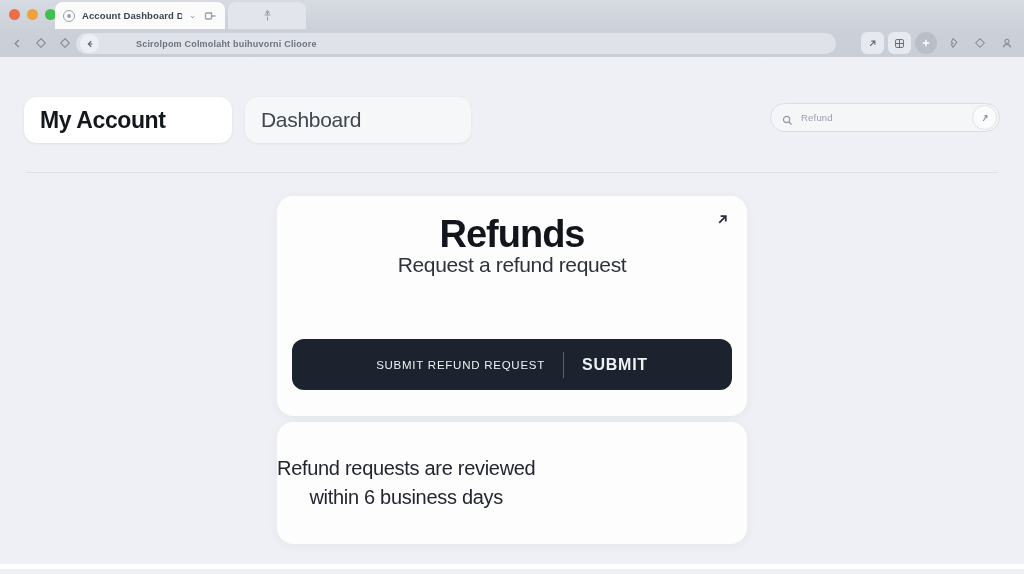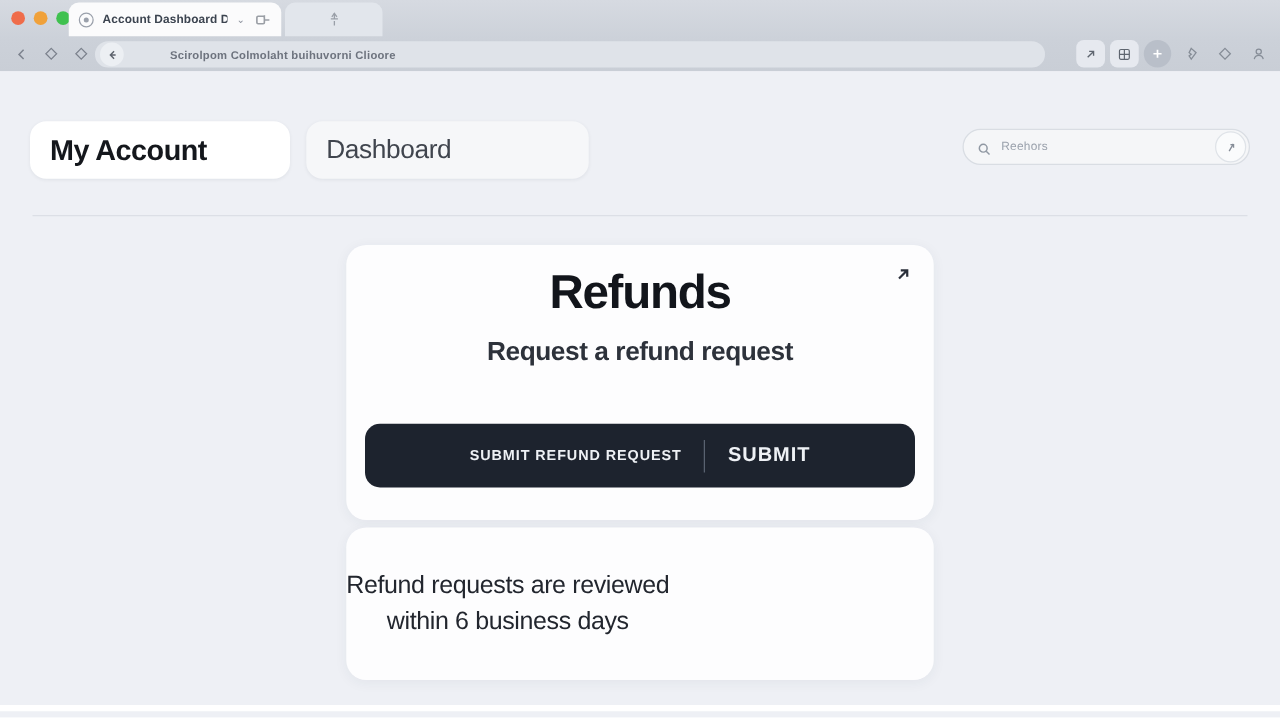--- a/index.html
+++ b/index.html
@@ -130,31 +130,31 @@
   .expand-icon {
     position: absolute; right: 14px; top: 12px; width: 22px; height: 22px;
     display: flex; align-items: center; justify-content: center; color: #2a2f3a;
   }
 
   .card-title {
     text-align: center; font-size: 38px; font-weight: 700;
     color: #12151b; letter-spacing: -1px; padding-top: 19px; line-height: 1;
   }
   .card-sub {
-    text-align: center; font-size: 21px; font-weight: 700;
-    color: #2d323b; letter-spacing: -.35px; margin-top: 17px;
+    text-align: center; font-size: 21px; font-weight: 400;
+    color: #2d323b; letter-spacing: -.35px; 
   }
 
   .cta {
     position: absolute; left: 15px; top: 143px; width: 440px; height: 51px;
     background: #1d232e; border-radius: 12px;
     display: flex; align-items: center; justify-content: center; gap: 0;
   }
   .cta-main {
-    font-size: 11.5px; font-weight: 700; color: #eef1f5;
+    font-size: 11.5px; font-weight: 400; color: #eef1f5;
     letter-spacing: .75px; padding-right: 18px;
   }
   .cta-divider { width: 1px; height: 26px; background: #596270; }
   .cta-alt {
     font-size: 16px; font-weight: 700; color: #eef1f5;
     letter-spacing: .75px; padding-left: 18px;
   }
 
   .note-text {
     text-align: center; font-size: 20px; font-weight: 400;
@@ -269,21 +269,21 @@
       </div>
     </div>
 
     <div class="searchwrap">
       <span class="search-icon">
         <svg viewBox="0 0 12 12" width="11" height="11" fill="none" stroke="currentColor" stroke-width="1.3">
           <circle cx="5" cy="5" r="3.4"></circle>
           <path d="M7.6 7.6L10.5 10.5"></path>
         </svg>
       </span>
-      <span class="search-ph">Reehors</span>
+      <span class="search-ph">Refund</span>
       <span class="search-go">
         <svg viewBox="0 0 12 12" width="10" height="10" fill="none" stroke="currentColor" stroke-width="1.3">
           <path d="M4 9.5L8 2.5M5.2 3.2h3v3"></path>
         </svg>
       </span>
     </div>
 
     <div class="divider"></div>
 
     <div class="card primary">

